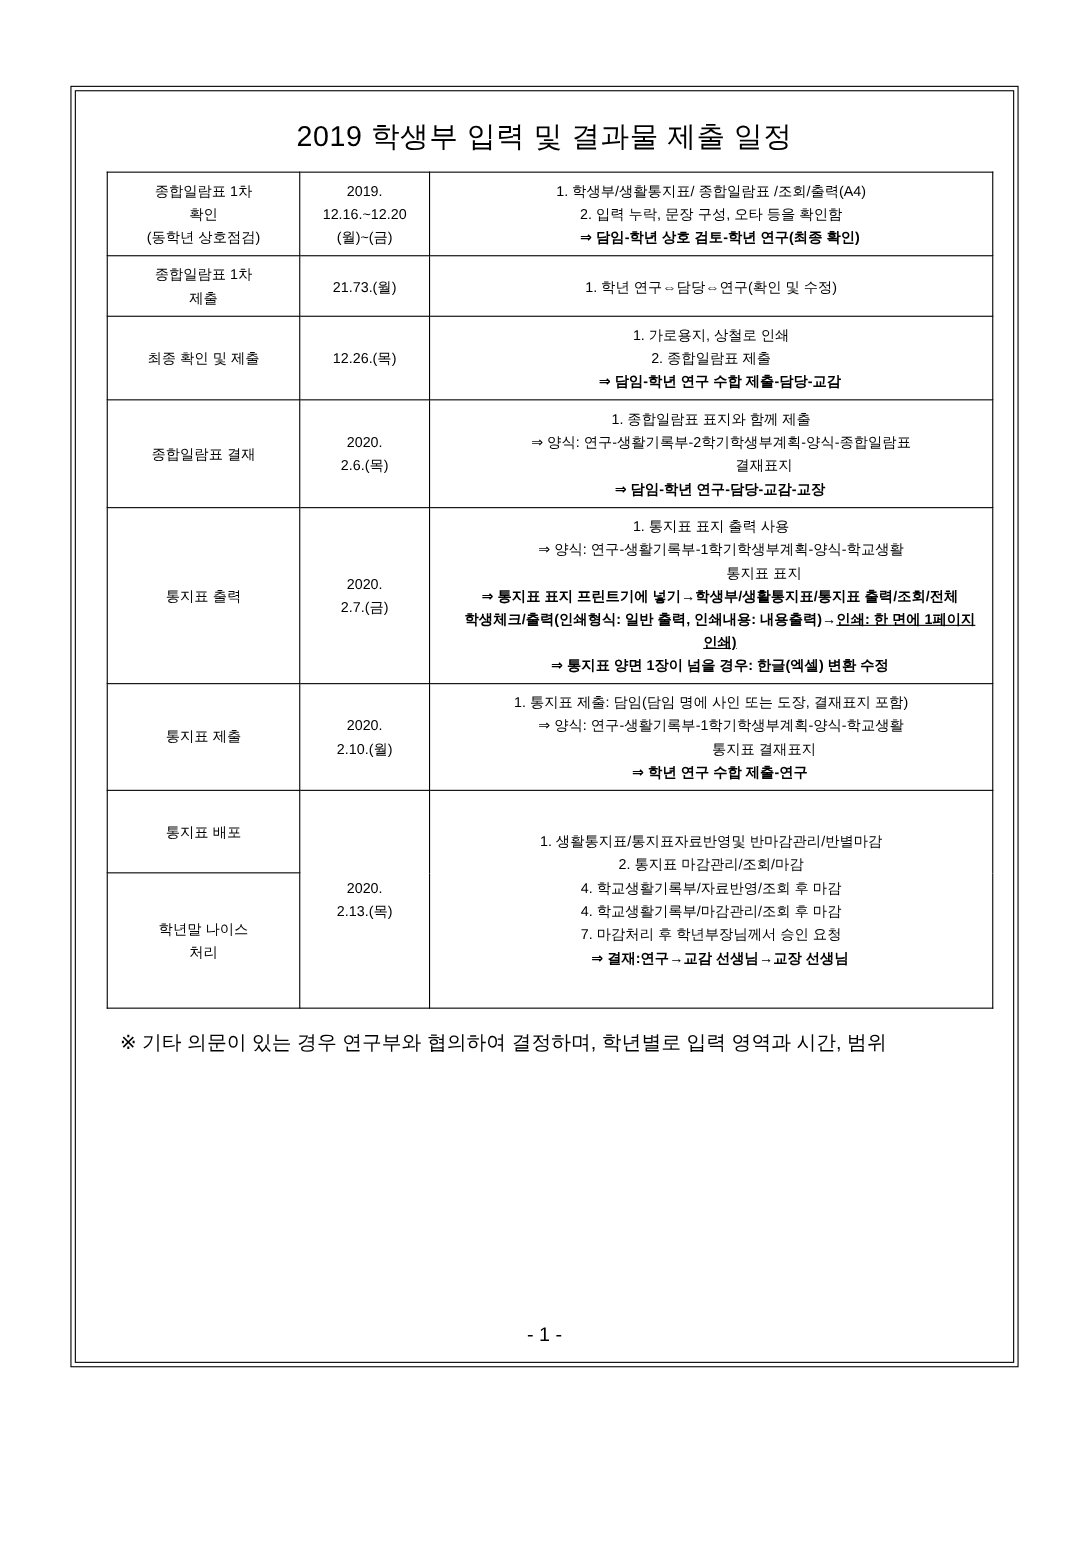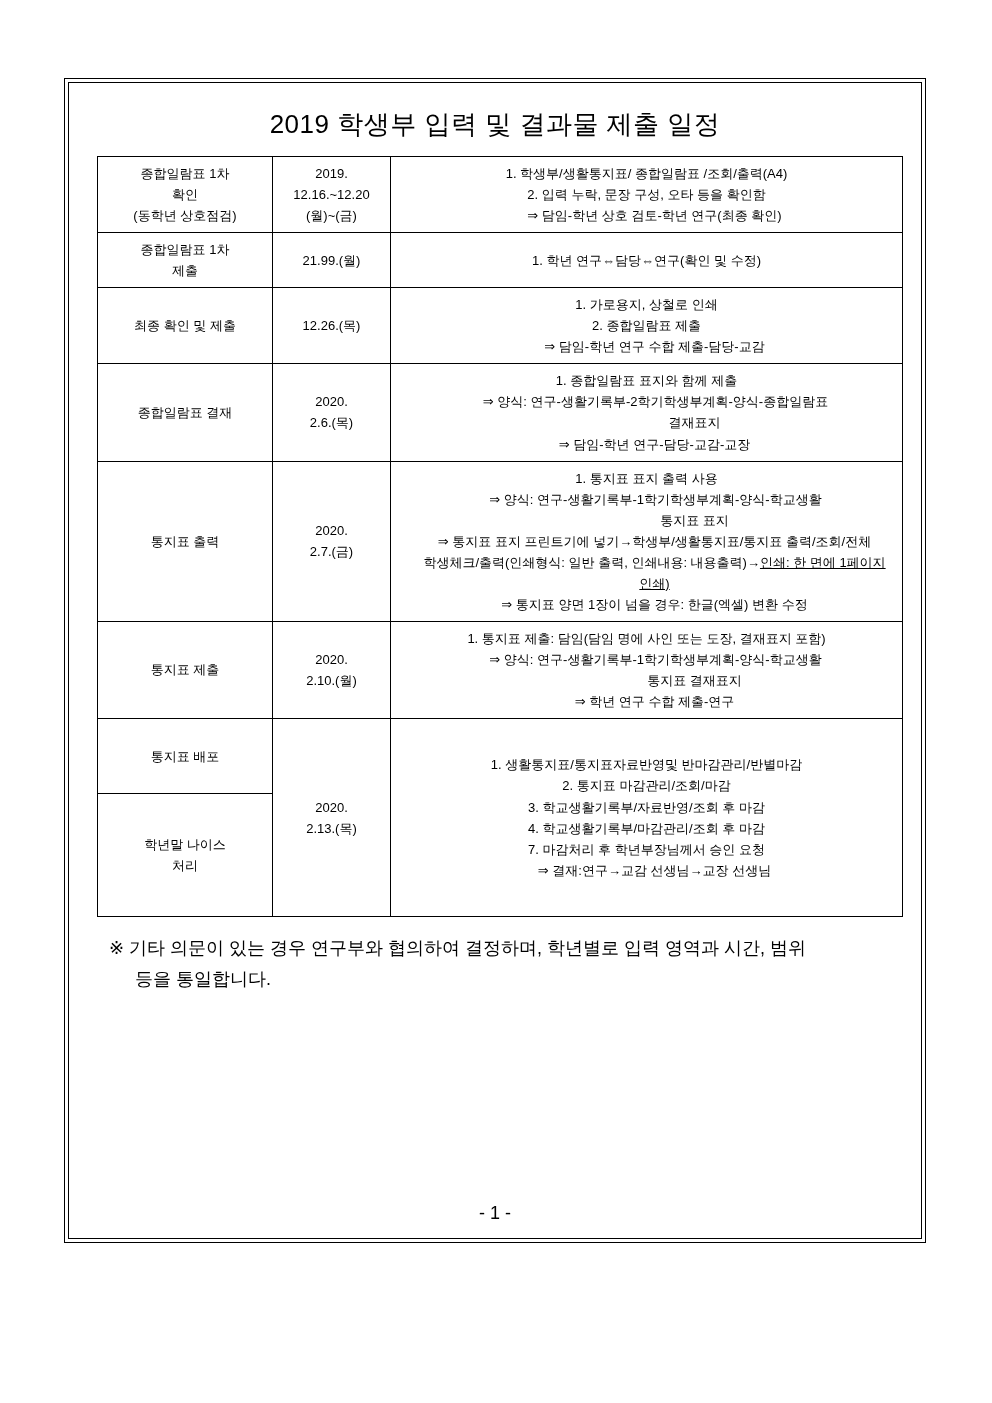--- a/index.html
+++ b/index.html
@@ -81,21 +81,21 @@
     text-align: center;
     white-space: nowrap;
     padding-left: 1px;
     padding-right: 1px;
   }
   td.col-content {
     text-align: left;
     padding-left: 9px;
   }
   .line { display: block; white-space: nowrap; }
-  .ind1 { padding-left: 16px; }
+  .ind1 { padding-left: 16px; font-weight: bold; }
   .ind2 { padding-left: 18px; }
   .ind4 { padding-left: 96px; }
   .wrapline { white-space: normal; }
   .u { text-decoration: underline; }
 
   
   .note {
     margin: 16px 0 0 12px;
     font-size: 18px;
     line-height: 1.7;
@@ -141,21 +141,21 @@
               <span class="line ind1">⇒ 담임-학년 상호 검토-학년 연구(최종 확인)</span>
             </td>
           </tr>
 
           <tr>
             <td class="col-task">
               <span class="line">종합일람표 1차</span>
               <span class="line">제출</span>
             </td>
             <td class="col-date">
-              <span class="line">21.99.(월)</span>
+              <span class="line">21.73.(월)</span>
             </td>
             <td class="col-content">
               <span class="line">1. 학년 연구⇔담당⇔연구(확인 및 수정)</span>
             </td>
           </tr>
 
           <tr>
             <td class="col-task">
               <span class="line">최종 확인 및 제출</span>
             </td>
@@ -222,39 +222,38 @@
             <td class="col-task" style="height:62px;margin-top:44px;">
               <span class="line">통지표 배포</span>
             </td>
             <td class="col-date" rowspan="2">
               <span class="line">2020.</span>
               <span class="line">2.13.(목)</span>
             </td>
             <td class="col-content" rowspan="2">
               <span class="line">1. 생활통지표/통지표자료반영및 반마감관리/반별마감</span>
               <span class="line">2. 통지표 마감관리/조회/마감</span>
-              <span class="line">3. 학교생활기록부/자료반영/조회 후 마감</span>
+              <span class="line">4. 학교생활기록부/자료반영/조회 후 마감</span>
               <span class="line">4. 학교생활기록부/마감관리/조회 후 마감</span>
               <span class="line">7. 마감처리 후 학년부장님께서 승인 요청</span>
               <span class="line ind1">⇒ 결재:연구→교감 선생님→교장 선생님</span>
             </td>
           </tr>
 
           <tr>
             <td class="col-task" style="height:110px;">
               <span class="line">학년말 나이스</span>
               <span class="line">처리</span>
             </td>
           </tr>
 
         </tbody>
       </table>
 
       <div class="note">
         <span>※ 기타 의문이 있는 경우 연구부와 협의하여 결정하며, 학년별로 입력 영역과 시간, 범위</span>
-        <span class="note-l2">등을 통일합니다.</span>
       </div>
 
       <div class="page-number">- 1 -</div>
 
     </div>
   </div>
 </div>
 
 </body></html>

